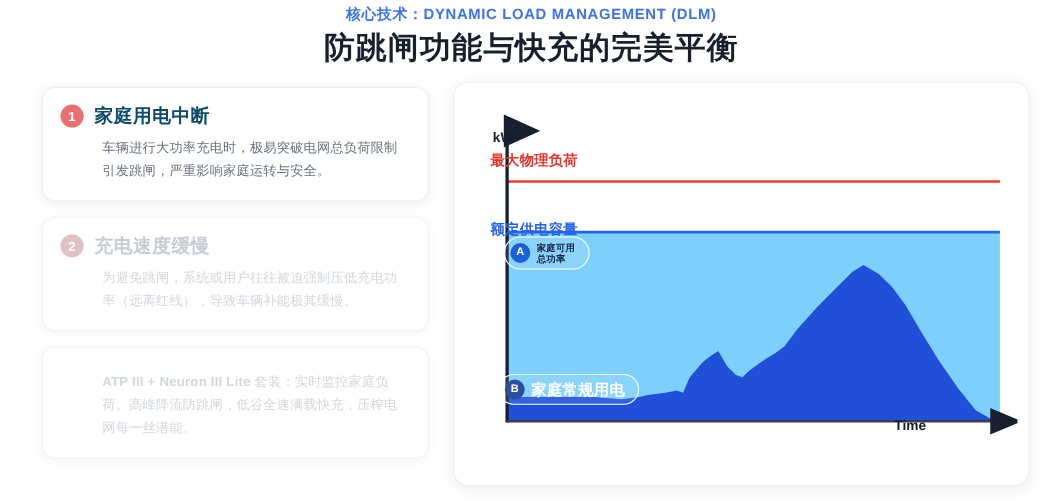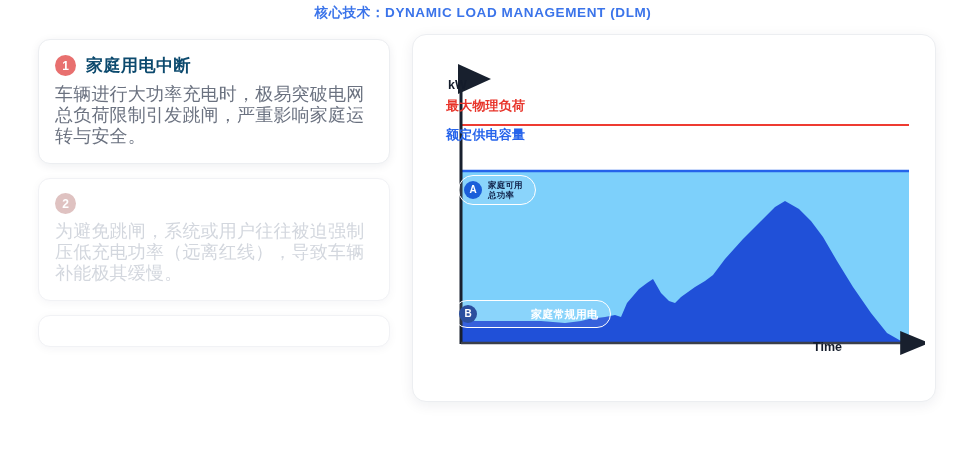--- a/index.html
+++ b/index.html
@@ -94,24 +94,25 @@
 
   .card-title {
     font-size: 17px;
     font-weight: bold;
     color: #0c4a6e;
     letter-spacing: 0.5px;
   }
   .card.dim .card-title { color: #c7cbd4; }
   .card-desc {
     margin-top: 7px;
-    font-size: 18px;
+    font-size: 12px;
     line-height: 21px;
     color: #6b7280;
     letter-spacing: 0.2px;
+    margin-left: 38px;
   }
   .card.dim .card-desc { color: #d3d7de; }
   .card-desc b { font-weight: bold; }
 
   
   .chart-card {
     flex: 1 1 auto;
     height: 368px;
     background: #ffffff;
     border: 1px solid #eceef1;
@@ -157,21 +158,21 @@
   .pill-a .pill-dot { background: #1b5fd9; }
   .pill-b .pill-dot { background: #2b4f9e; }
   .pill-text {
     font-size: 8.5px;
     font-weight: bold;
     color: #11224a;
     line-height: 10px;
     letter-spacing: 0.2px;
     white-space: pre-line;
   }
-  .pill-b .pill-text { color: #ffffff; font-size: 11px; margin-left: 48px; }
+  .pill-b .pill-text { color: #ffffff; font-size: 14px; }
 
   .pill-a { left: 45px; top: 140px; }
   .pill-b { left: 40px; top: 265px; }
 
   .axis-label {
     position: absolute;
     font-size: 12.5px;
     font-weight: bold;
     color: #141c2b;
   }
@@ -179,49 +180,52 @@
   .label-time { left: 400px; top: 305px; }
 
   .line-label {
     position: absolute;
     font-size: 13px;
     font-weight: bold;
     letter-spacing: 0.2px;
     white-space: nowrap;
   }
   .label-max { left: 33px; top: 62px; color: #e8342a; }
-  .label-rated { left: 33px; top: 91px; color: #2563eb; }
+  .label-rated { left: 33px; top: 125px; color: #2563eb; }
 </style>
 </head>
 <body>
 
 <div class="header">
   <div class="eyebrow">核心技术：DYNAMIC LOAD MANAGEMENT (DLM)</div>
+  <div class="main-title">防跳闸功能与快充的完美平衡</div>
 </div>
 
 <div class="body-wrap">
 
   <div class="left-col">
 
     <div class="card">
       <div class="card-head">
         <span class="badge badge-1">1</span>
         <span class="card-title">家庭用电中断</span>
       </div>
       <div class="card-desc">车辆进行大功率充电时，极易突破电网总负荷限制引发跳闸，严重影响家庭运转与安全。</div>
     </div>
 
     <div class="card dim">
       <div class="card-head">
         <span class="badge badge-2">2</span>
+        <span class="card-title">充电速度缓慢</span>
       </div>
       <div class="card-desc">为避免跳闸，系统或用户往往被迫强制压低充电功率（远离红线），导致车辆补能极其缓慢。</div>
     </div>
 
     <div class="card dim">
+      <div class="card-desc"><b>ATP III + Neuron III Lite</b><span> 套装：实时监控家庭负荷。高峰降流防跳闸，低谷全速满载快充，压榨电网每一丝潜能。</span></div>
     </div>
 
   </div>
 
   <div class="chart-card">
     <div class="chart-inner">
 
       <svg class="chart-svg" width="512" height="368" viewBox="0 0 512 368">
         <defs>
           <marker id="arrUp" markerWidth="12" markerHeight="12" refX="6" refY="10" orient="auto">

